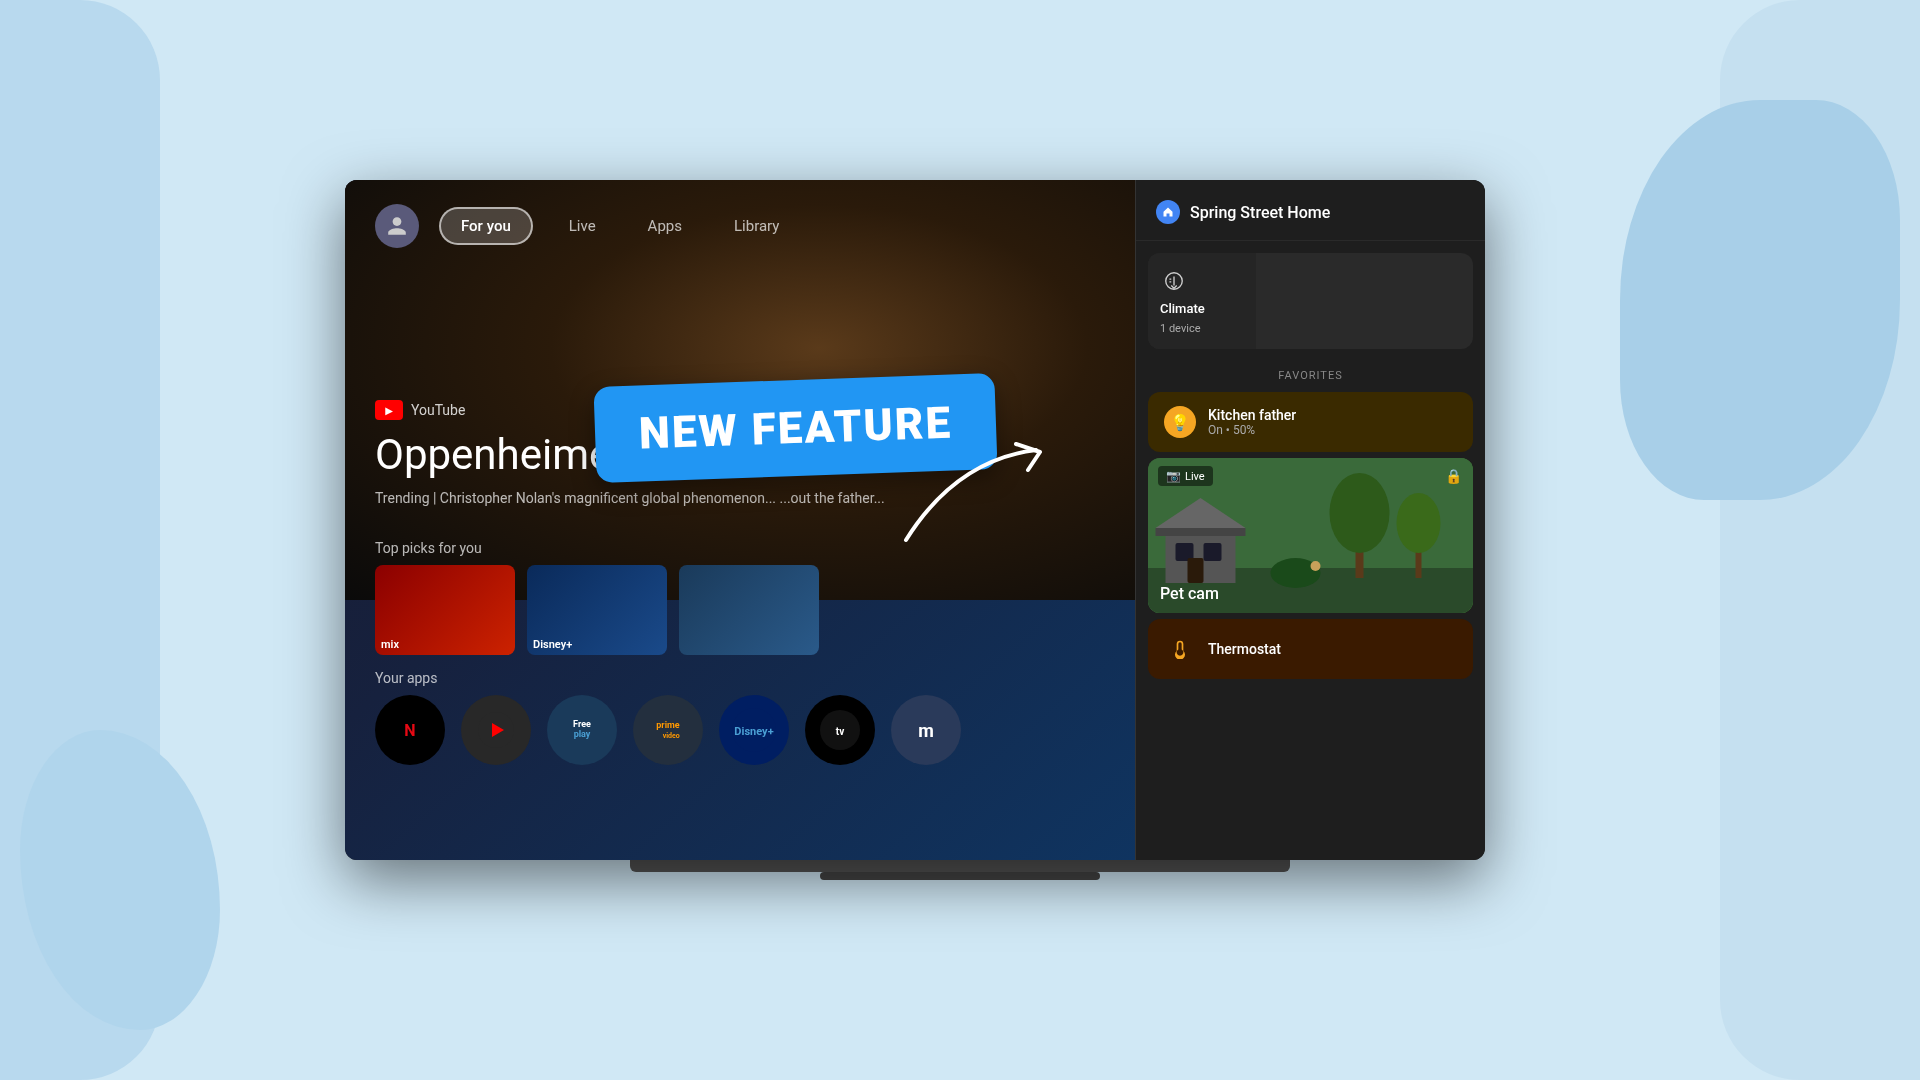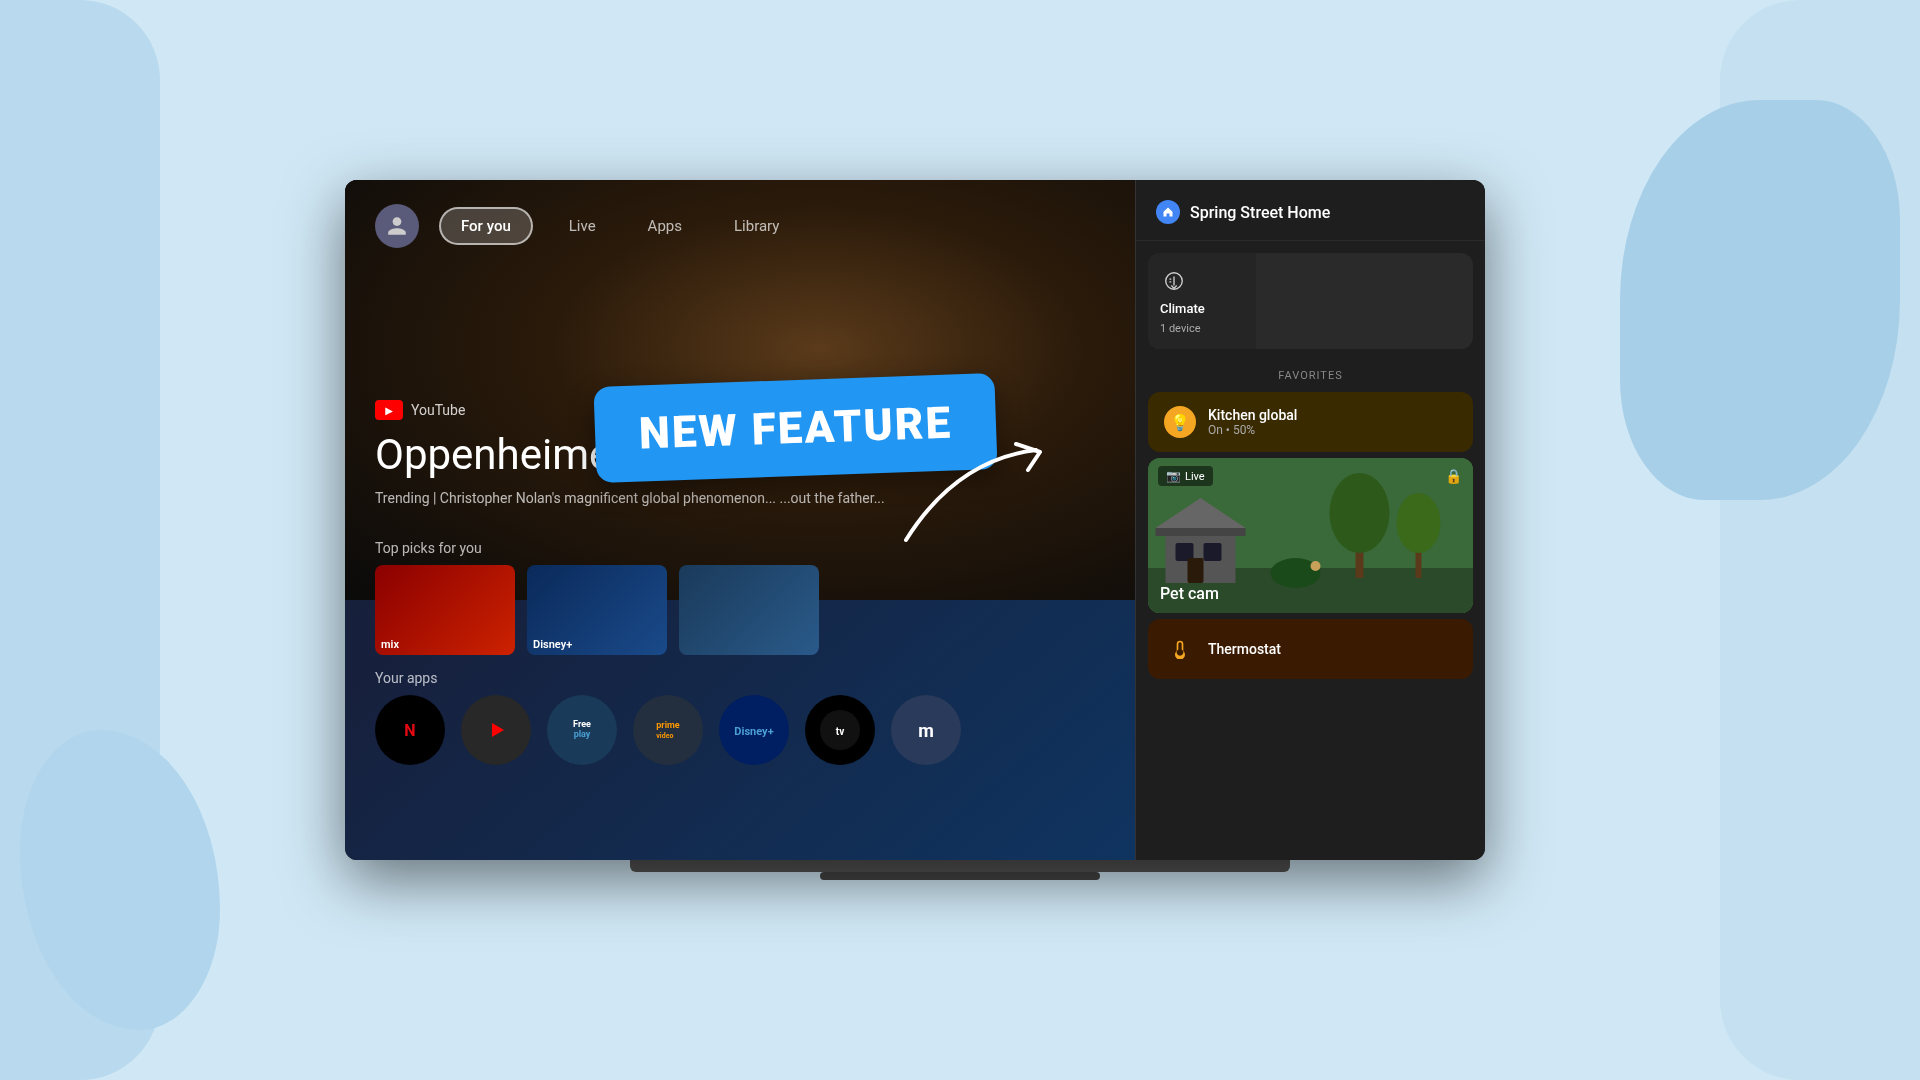--- a/index.html
+++ b/index.html
@@ -529,21 +529,21 @@
           <svg width="36" height="36" viewBox="0 0 36 36">
               <rect width="36" height="36" rx="18" fill="#282828"></rect>
               <path d="M26 18l-12 7V11z" fill="#ff0000"></path>
             </svg>
         </div>
         <div class="app-icon app-freeplay" style="font-size:10px; background:#1a3a5a; display:flex; flex-direction:column; line-height:1.1;">
           <span style="font-size:9px; color:#fff;">Free</span>
           <span style="font-size:9px; color:#4a9fd4;">play</span>
         </div>
         <div class="app-icon app-amazon" style="font-size:9px;">
-          <span style="color:#ff9900; font-weight:bold;">prime<br><span style="font-size:7px;">video</span></span>
+          <span style="color:#ff9900; font-weight:bold;text-align:right;">prime<br><span style="font-size:7px;">video</span></span>
         </div>
         <div class="app-icon app-disney" style="font-size:10px;">
           <svg width="44" height="44" viewBox="0 0 44 44">
               <circle cx="22" cy="22" r="22" fill="#001e62"></circle>
               <text x="22" y="27" text-anchor="middle" fill="#4a9fd4" font-size="11" font-weight="bold">Disney+</text>
             </svg>
         </div>
         <div class="app-icon app-appletv">
           <svg width="40" height="40" viewBox="0 0 40 40">
               <circle cx="20" cy="20" r="20" fill="#111"></circle>
@@ -593,21 +593,21 @@
           <span class="category-count">1 device</span>
         </div>
 
       </div>
 
       <div class="favorites-label">FAVORITES</div>
 
       <div class="kitchen-card">
         <div class="kitchen-icon">💡</div>
         <div class="kitchen-info">
-          <div class="kitchen-name">Kitchen global</div>
+          <div class="kitchen-name">Kitchen father</div>
           <div class="kitchen-status">On • 50%</div>
         </div>
       </div>
 
       <div class="petcam-card">
         <div class="petcam-bg">
           
           <svg width="100%" height="100%" viewBox="0 0 350 155" preserveAspectRatio="xMidYMid slice">
 
             <rect width="350" height="155" fill="#3a6a3a"></rect>

